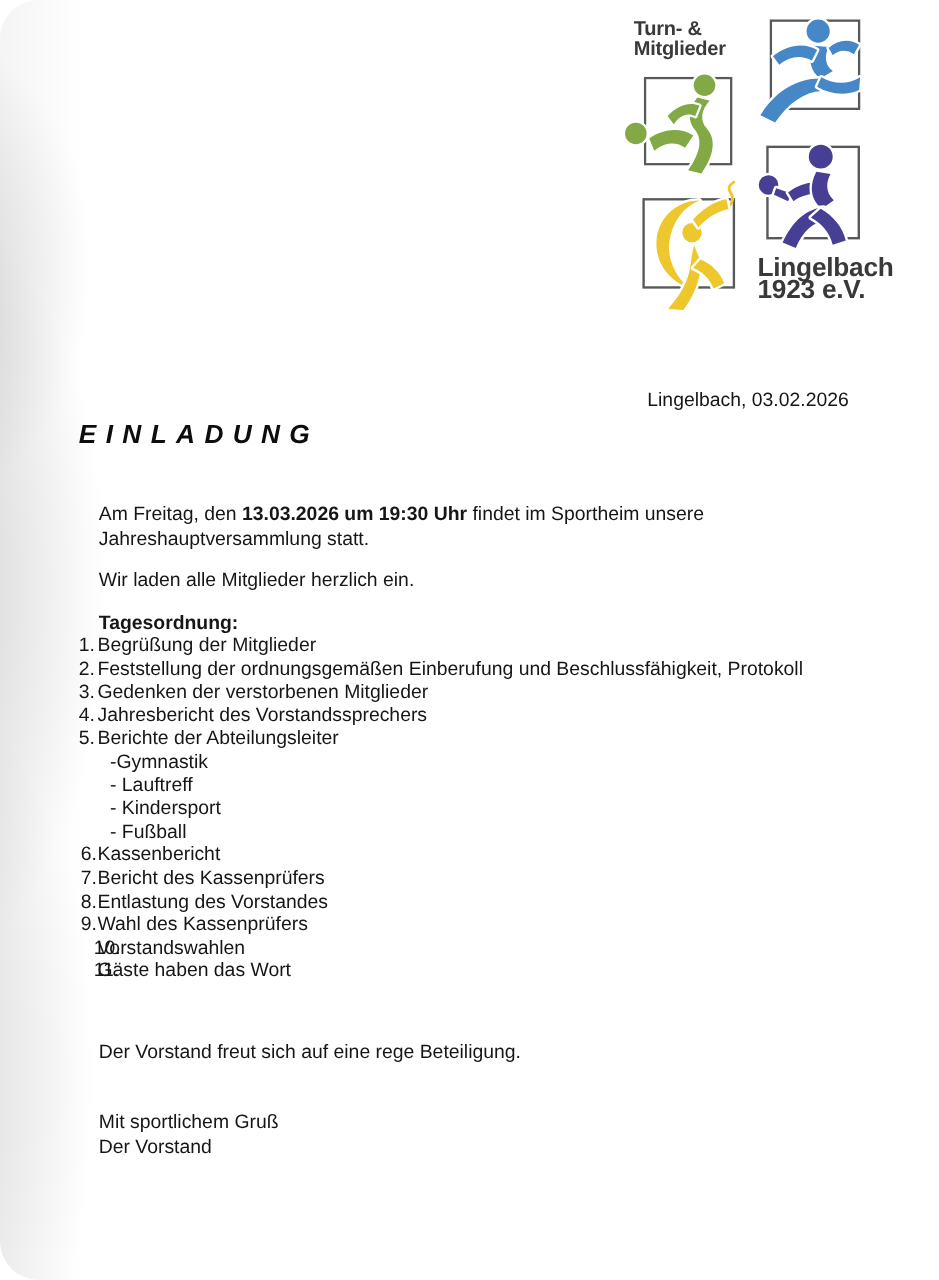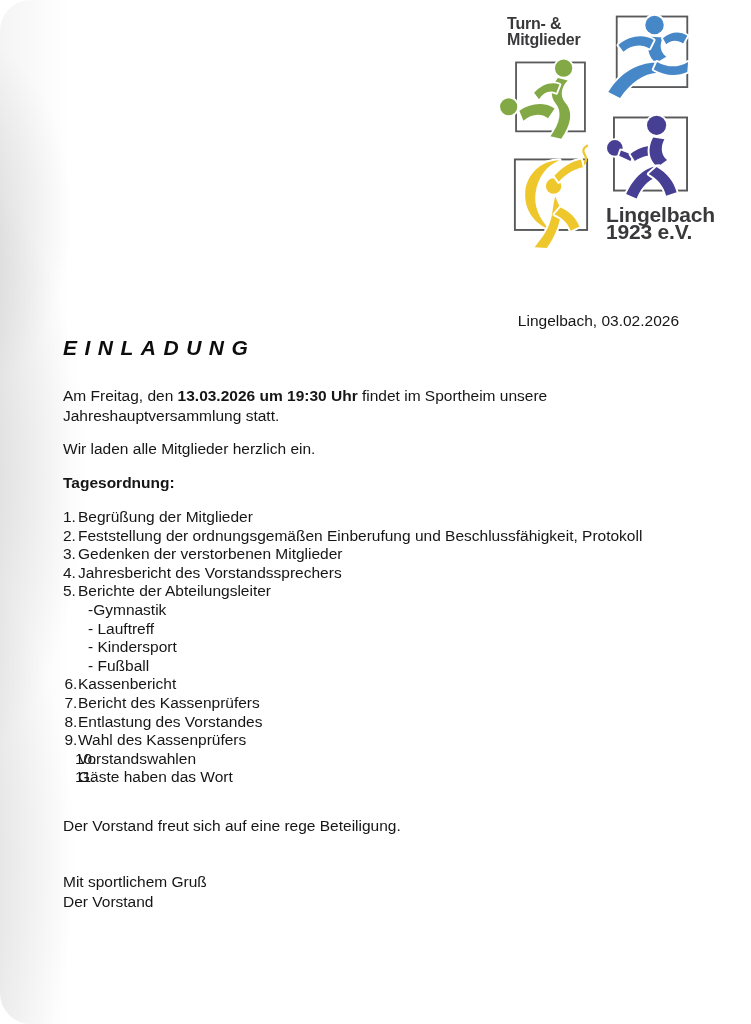--- a/index.html
+++ b/index.html
@@ -32,21 +32,21 @@
   .frame { fill:none; stroke-width:2.2; }
   .fig path, .fig circle { paint-order:stroke; stroke:#ffffff; stroke-width:4.5; stroke-linejoin:round; }
   .ribbon { fill:none; stroke-width:2.6; stroke-linecap:round; }
 
   
   .dateline { position:absolute; top:276px; right:72px; font-size:15.5px;margin-top:36px; }
   .title {
     position:absolute; left:63px; top:336px; margin:0;
     font-size:21px; font-weight:bold; font-style:italic; letter-spacing:7.5px; color:#0d0d0d;
   }
-  p { margin:0; font-size:15.5px; line-height:19.5px; }
+  p { margin:16px; font-size:15.5px; line-height:19.5px; }
   .intro   { position:absolute; left:63px; top:386px; width:540px; }
   .invite  { position:absolute; left:63px; top:439px; }
   .agenda-head { position:absolute; left:63px; top:473px; font-weight:bold; }
   .agenda  { position:absolute; left:60px; top:508px; font-size:15.5px; }
   .arow { position:relative; height:18.6px; white-space:nowrap; }
   .anum { position:absolute; top:0; }
   .n-a .anum { left:3px; }
   .n-b .anum { left:4.5px; }
   .n-c .anum { left:15px;text-align:center; }
   .atext { position:absolute; left:18px; top:0; }

